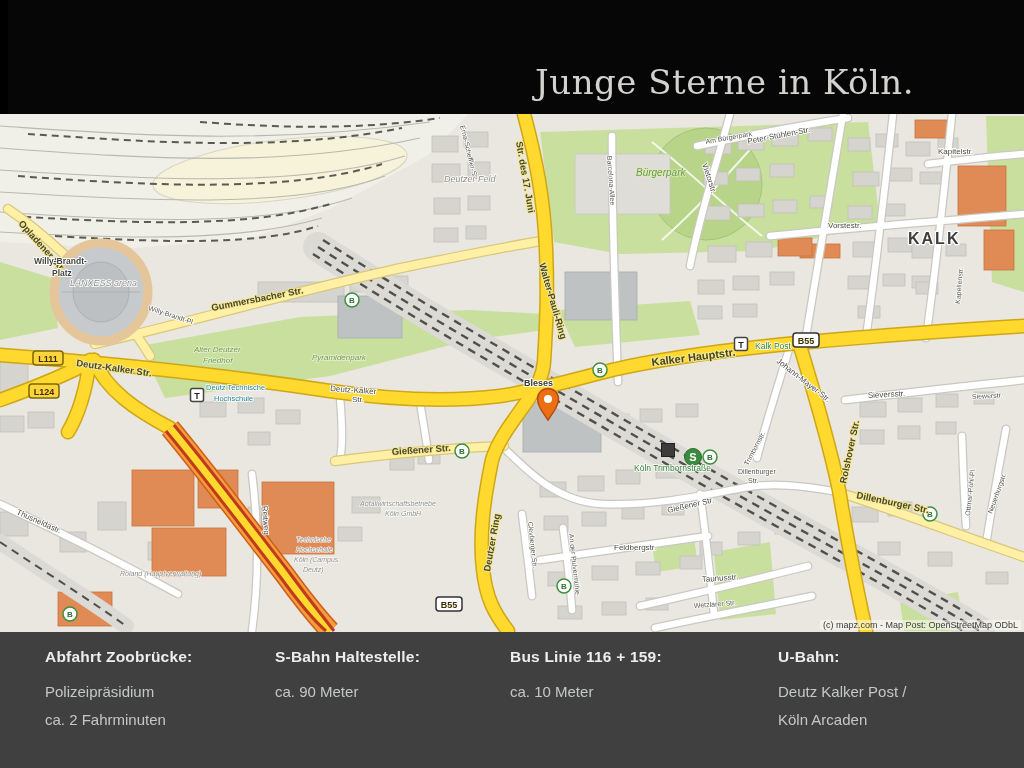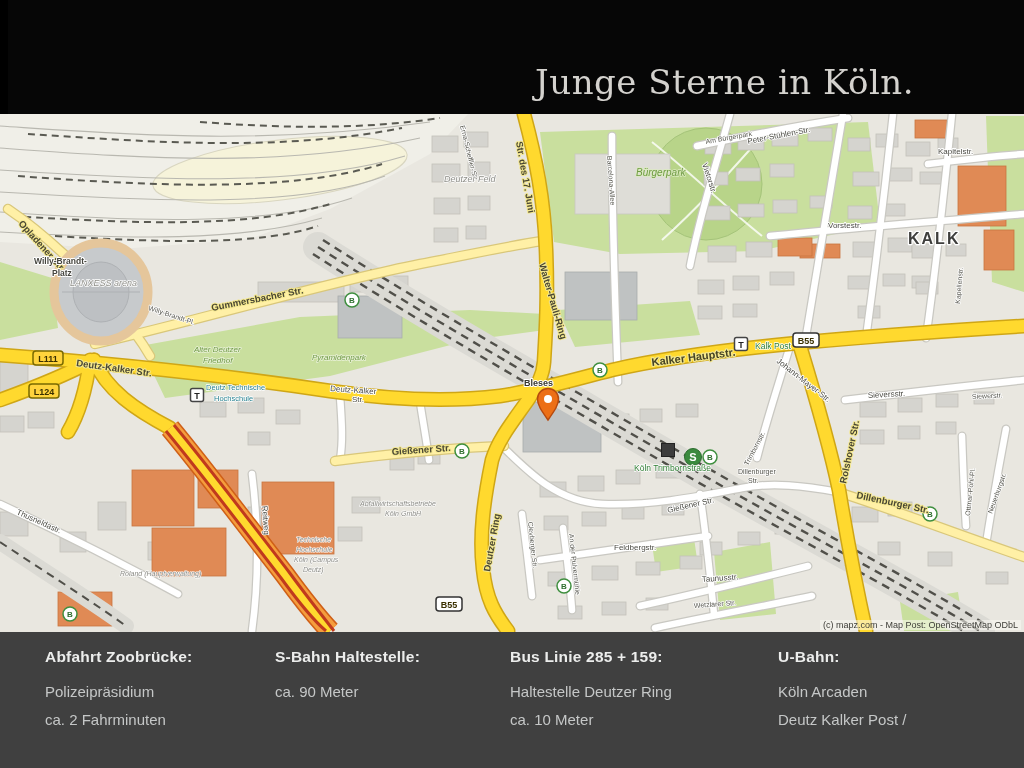--- a/index.html
+++ b/index.html
@@ -376,24 +376,23 @@
     <div class="col c1">
       <h3>Abfahrt Zoobrücke:</h3>
       <p>Polizeipräsidium</p>
       <p>ca. 2 Fahrminuten</p>
     </div>
     <div class="col c2">
       <h3>S-Bahn Haltestelle:</h3>
       <p>ca. 90 Meter</p>
     </div>
     <div class="col c3">
-      <h3>Bus Linie 285 + 159:</h3>
-      <p>Haltestelle Deutzer Ring</p>
+      <h3>Bus Linie 116 + 159:</h3>
       <p>ca. 10 Meter</p>
     </div>
     <div class="col c4">
       <h3>U-Bahn:</h3>
+      <p>Deutz Kalker Post /</p>
       <p>Köln Arcaden</p>
-      <p>Deutz Kalker Post /</p>
     </div>
   </div>
 
 </div>
 
 </body></html>

